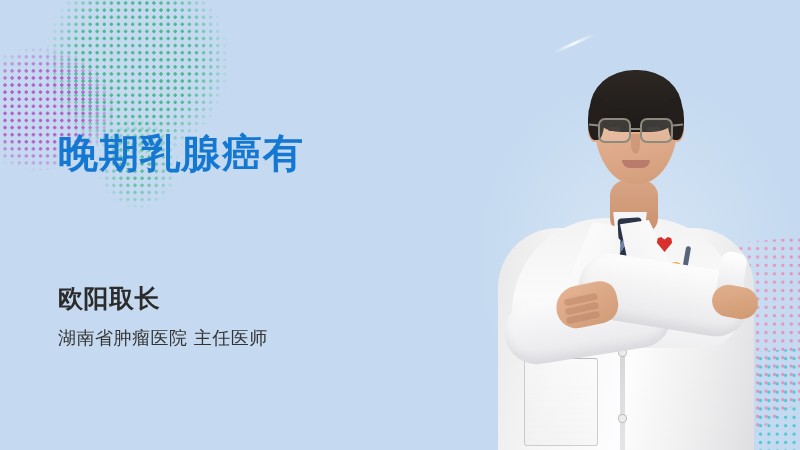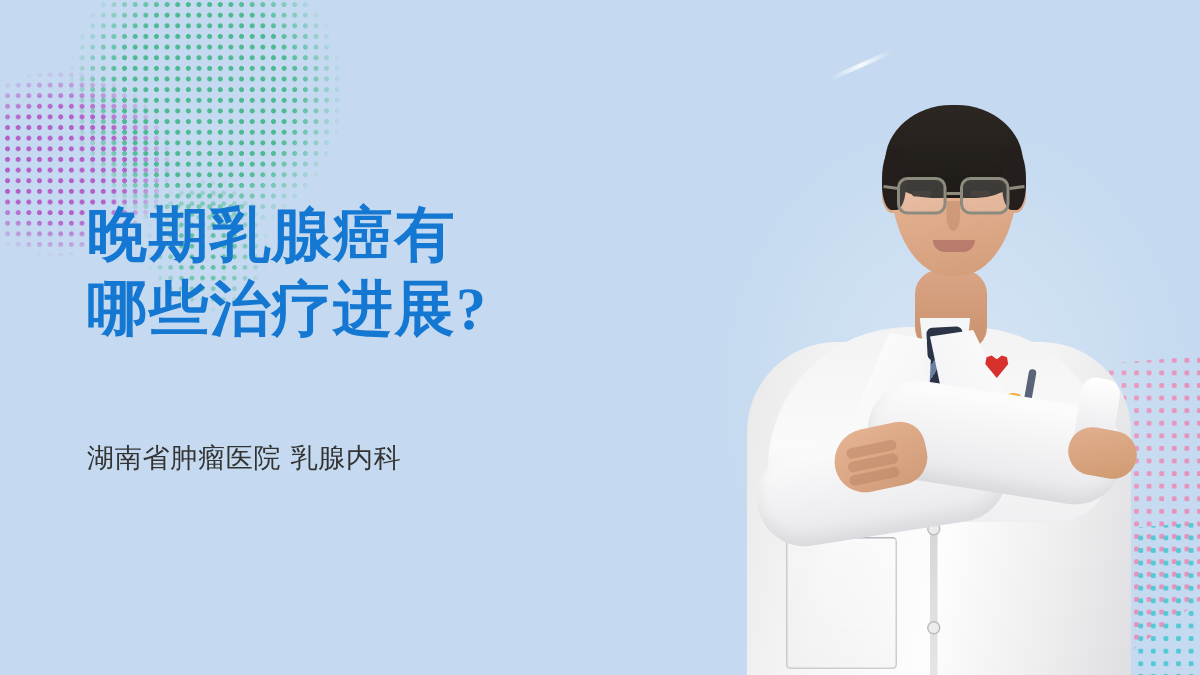--- a/index.html
+++ b/index.html
@@ -63,21 +63,21 @@
     clip-path:polygon(38% 6%, 100% 0%, 100% 100%, 10% 100%, 0% 54%);
     background-image:radial-gradient(#4dc8d4 1.75px, transparent 1.9px);
     background-size:8.4px 8.4px;
     opacity:.95;
   }
 
   
   #text-block { position:absolute; left:58px; top:132px; width:420px; }
 
   .title-line {
-    font-family:Liberation Serif, serif;
+    font-family:Liberation Mono, monospace;
     font-weight:bold;
     font-size:40px;
     line-height:49px;
     color:#1478d2;
     letter-spacing:1px;
     white-space:nowrap;
   }
 
   #byline { position:absolute; left:58px; top:282px; width:430px; }
   #name-row { display:flex; align-items:baseline; gap:12px; }
@@ -338,22 +338,22 @@
     <div class="p" id="hand"></div>
     <div class="p finger" id="f1"></div>
     <div class="p finger" id="f2"></div>
     <div class="p finger" id="f3"></div>
 
     <div class="p" id="streak"></div>
   </div>
 
   <div id="text-block">
     <div class="title-line">晚期乳腺癌有</div>
-    <div class="title-line">哪些治疗进展?</div>
   </div>
 
   <div id="byline">
     <div id="name-row">
+      <span id="doctor-name">欧阳取长</span>
     </div>
-    <div id="doctor-affiliation">湖南省肿瘤医院 乳腺内科</div>
+    <div id="doctor-affiliation">湖南省肿瘤医院 主任医师</div>
   </div>
 
 </div>
 
 </body></html>

